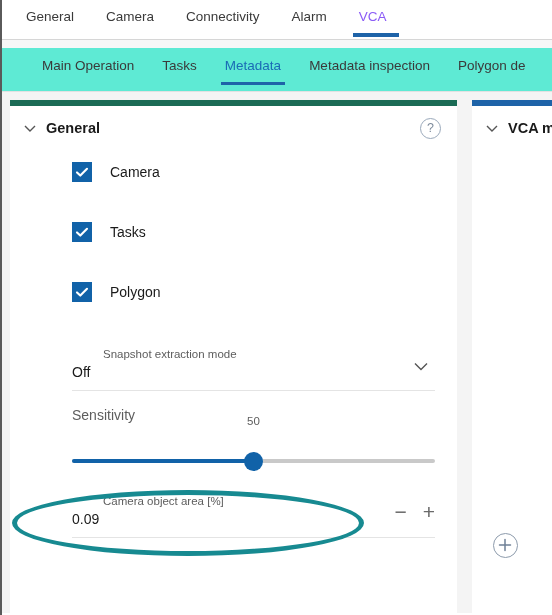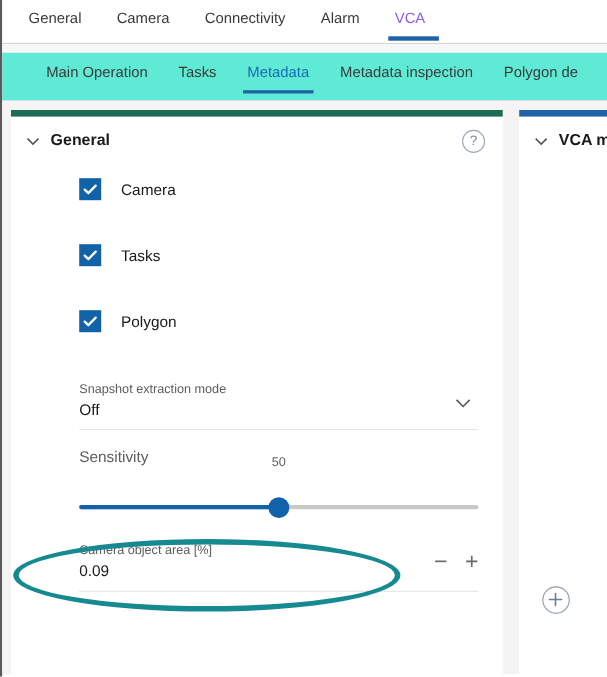--- a/index.html
+++ b/index.html
@@ -202,20 +202,21 @@
     position: relative;
     margin: 0 22px 0 62px;
     padding: 6px 0 7px 0;
     border-bottom: 1px solid #e4e4e4;
     cursor: pointer;
   }
   .field-label {
     font-size: 11.5px;
     color: #5d5d5d;
     line-height: 16px;
+    margin-left: 31px;
   }
   .field-value {
     font-size: 14px;
     color: #1a1a1a;
     line-height: 21px;
   }
   .field-chevron {
     position: absolute;
     right: 4px;
     top: 50%;

